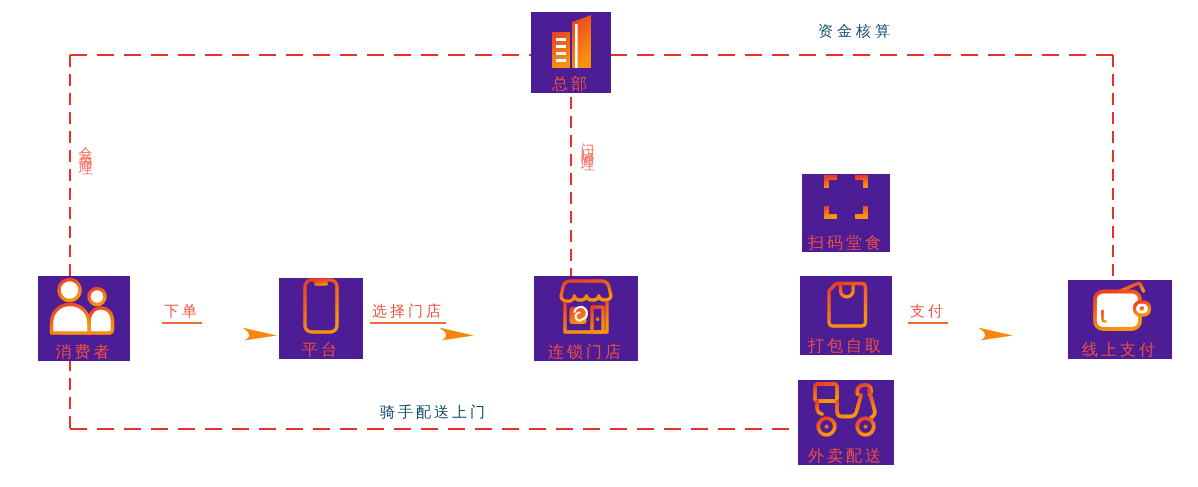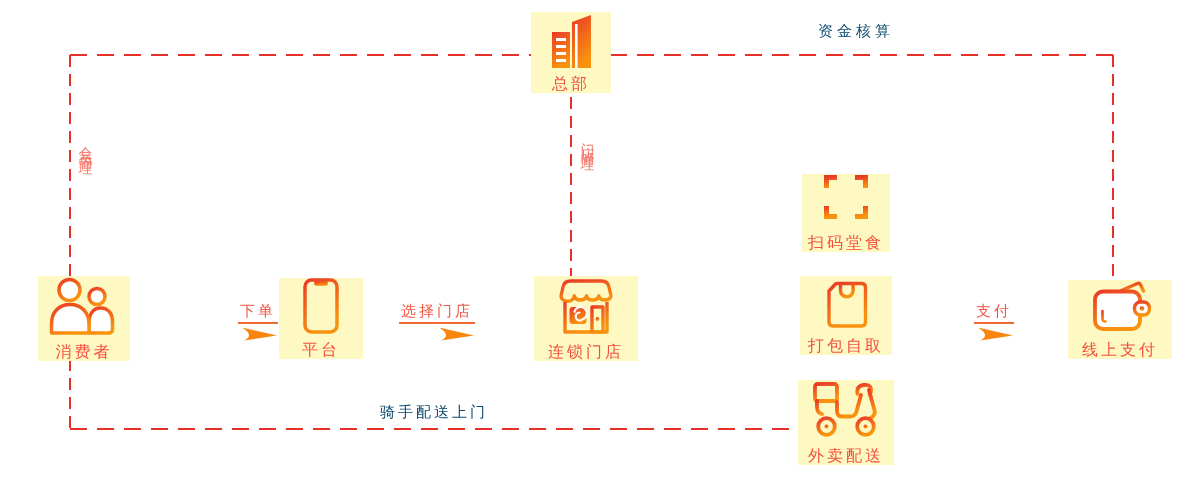--- a/index.html
+++ b/index.html
@@ -2,24 +2,24 @@
 <html><head>
 <meta charset="utf-8">
 <style>
   html,body{margin:0;padding:0;background:#fff;}
   .canvas{
     position:relative;width:1198px;height:487px;background:#fff;overflow:hidden;
     font-family:"Liberation Sans",sans-serif;
   }
   .layer{position:absolute;left:0;top:0;}
   
-  .node{position:absolute;display:flex;flex-direction:column;align-items:center;background:#fef9c3;z-index:2;}
+  .node{position:absolute;display:flex;flex-direction:column;align-items:center;background:#4c1d95;z-index:2;}
   .node .nlabel{margin-top:7px;font-size:16px;letter-spacing:3px;font-weight:500;color:#f2503f;white-space:nowrap;line-height:1.1;}
   
-  .flow{position:absolute;display:flex;flex-direction:column;align-items:flex-end;z-index:2;}
+  .flow{position:absolute;display:flex;flex-direction:column;align-items:flex-start;z-index:2;}
   .flow .flabel{font-size:15px;letter-spacing:3px;font-weight:500;color:#ef5743;padding:0 2px 3px 2px;border-bottom:2px solid #f06a36;white-space:nowrap;line-height:1.15;}
   .flow svg{display:block;margin-top:2px;}
   
   .v-label{position:absolute;writing-mode:vertical-rl;text-orientation:upright;font-size:14px;letter-spacing:5px;font-weight:500;color:#f4796b;z-index:2;line-height:1;}
   .h-label{position:absolute;font-size:15px;letter-spacing:4px;font-weight:500;color:#0c4a6e;z-index:2;white-space:nowrap;}
 </style>
 </head>
 <body>
 
 <div class="canvas">

